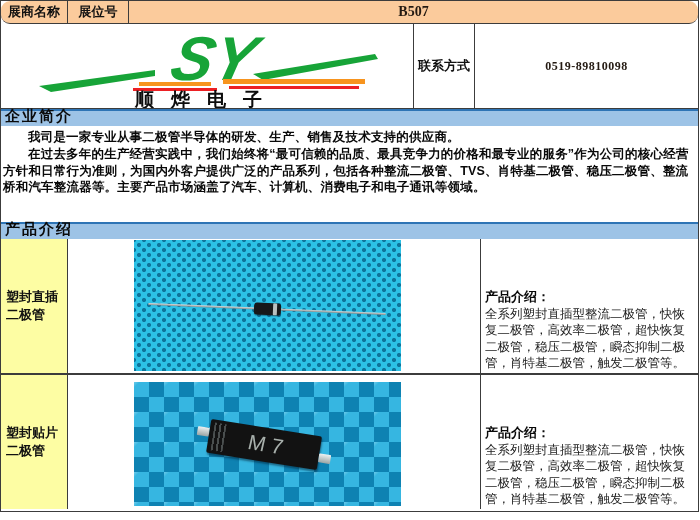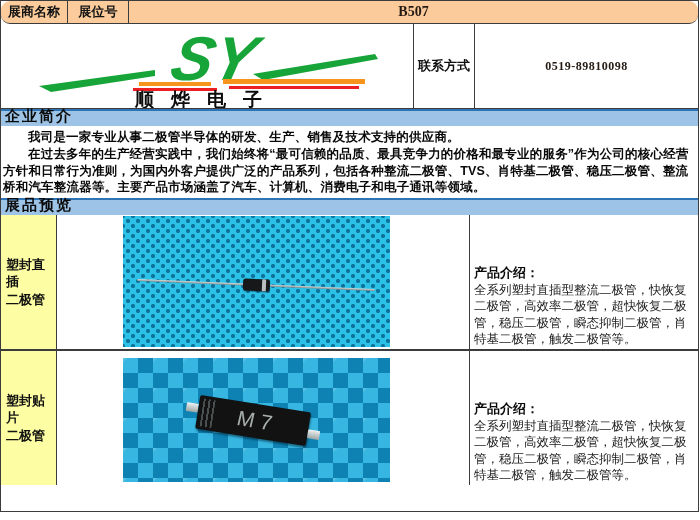--- a/index.html
+++ b/index.html
@@ -24,29 +24,29 @@
   .serifval { font-family:"Liberation Serif", serif; font-weight:700; color:#241a12; }
   .booth { font-size:14px; }
   .phone { font-size:12px; letter-spacing:.5px; }
 
   
   .secbar { height:17px; background:#9dc3e6; border-top:2px solid #2e74b5; border-bottom:2px solid #22263;
             display:flex; align-items:flex-end; padding-left:4px; }
   .secbar .sectitle { font-weight:700; font-size:15px; color:#0a0a0a; letter-spacing:2px; }
 
   
-  .intro { height:72px; padding:3px 3px 0 2px; background:#fff; }
+  .intro { height:96px; padding:3px 3px 0 2px; background:#fff; }
   .intro p { text-indent:2em; font-size:12.5px; font-weight:700; line-height:1.34; color:#090909; letter-spacing:.2px; }
 
   
   .prow { display:flex; width:100%; border-bottom:2px solid #3c3c3c; background:#fff; }
   .prow:last-child { border-bottom:none; }
   .prow1 { height:136px; }
   .prow2 { height:134px; }
-  .pname { width:56px; background:#fdfda3; border-right:1px solid #3c3c3c;
+  .pname { width:67px; background:#fdfda3; border-right:1px solid #3c3c3c;
            display:flex; flex-direction:column; justify-content:center; padding-left:5px; }
   .pname span { font-weight:700; font-size:13px; line-height:1.35; color:#111; }
   .pimgcell { width:413px; border-right:1px solid #3c3c3c; position:relative; background:#fff; }
   .pintro { flex:1; padding:25px 4px 16px 4px;margin-top:24px; }
   .pintro h4 { font-size:13px; font-weight:700; color:#090909; margin-bottom:1px; }
   .pintro p { font-size:12.5px; font-weight:400; line-height:1.3; color:#1a1a1a;font-family:Liberation Mono, monospace; }
 
   
   .photo { position:absolute; left:66px; }
   .photo1 { top:1px; width:267px; height:131px;
@@ -131,21 +131,21 @@
 
     <div class="secbar">
       <span class="sectitle">企业简介</span>
     </div>
     <div class="intro">
       <p>我司是一家专业从事二极管半导体的研发、生产、销售及技术支持的供应商。</p>
       <p>在过去多年的生产经营实践中，我们始终将“最可信赖的品质、最具竞争力的价格和最专业的服务”作为公司的核心经营方针和日常行为准则，为国内外客户提供广泛的产品系列，包括各种整流二极管、TVS、肖特基二极管、稳压二极管、整流桥和汽车整流器等。主要产品市场涵盖了汽车、计算机、消费电子和电子通讯等领域。</p>
     </div>
 
     <div class="secbar">
-      <span class="sectitle">展品预览</span>
+      <span class="sectitle">产品介绍</span>
     </div>
 
     <div class="prow prow1">
       <div class="pname">
         <span>塑封直插</span>
         <span>二极管</span>
       </div>
       <div class="pimgcell">
         <div class="photo photo1">
           <div class="axial">

